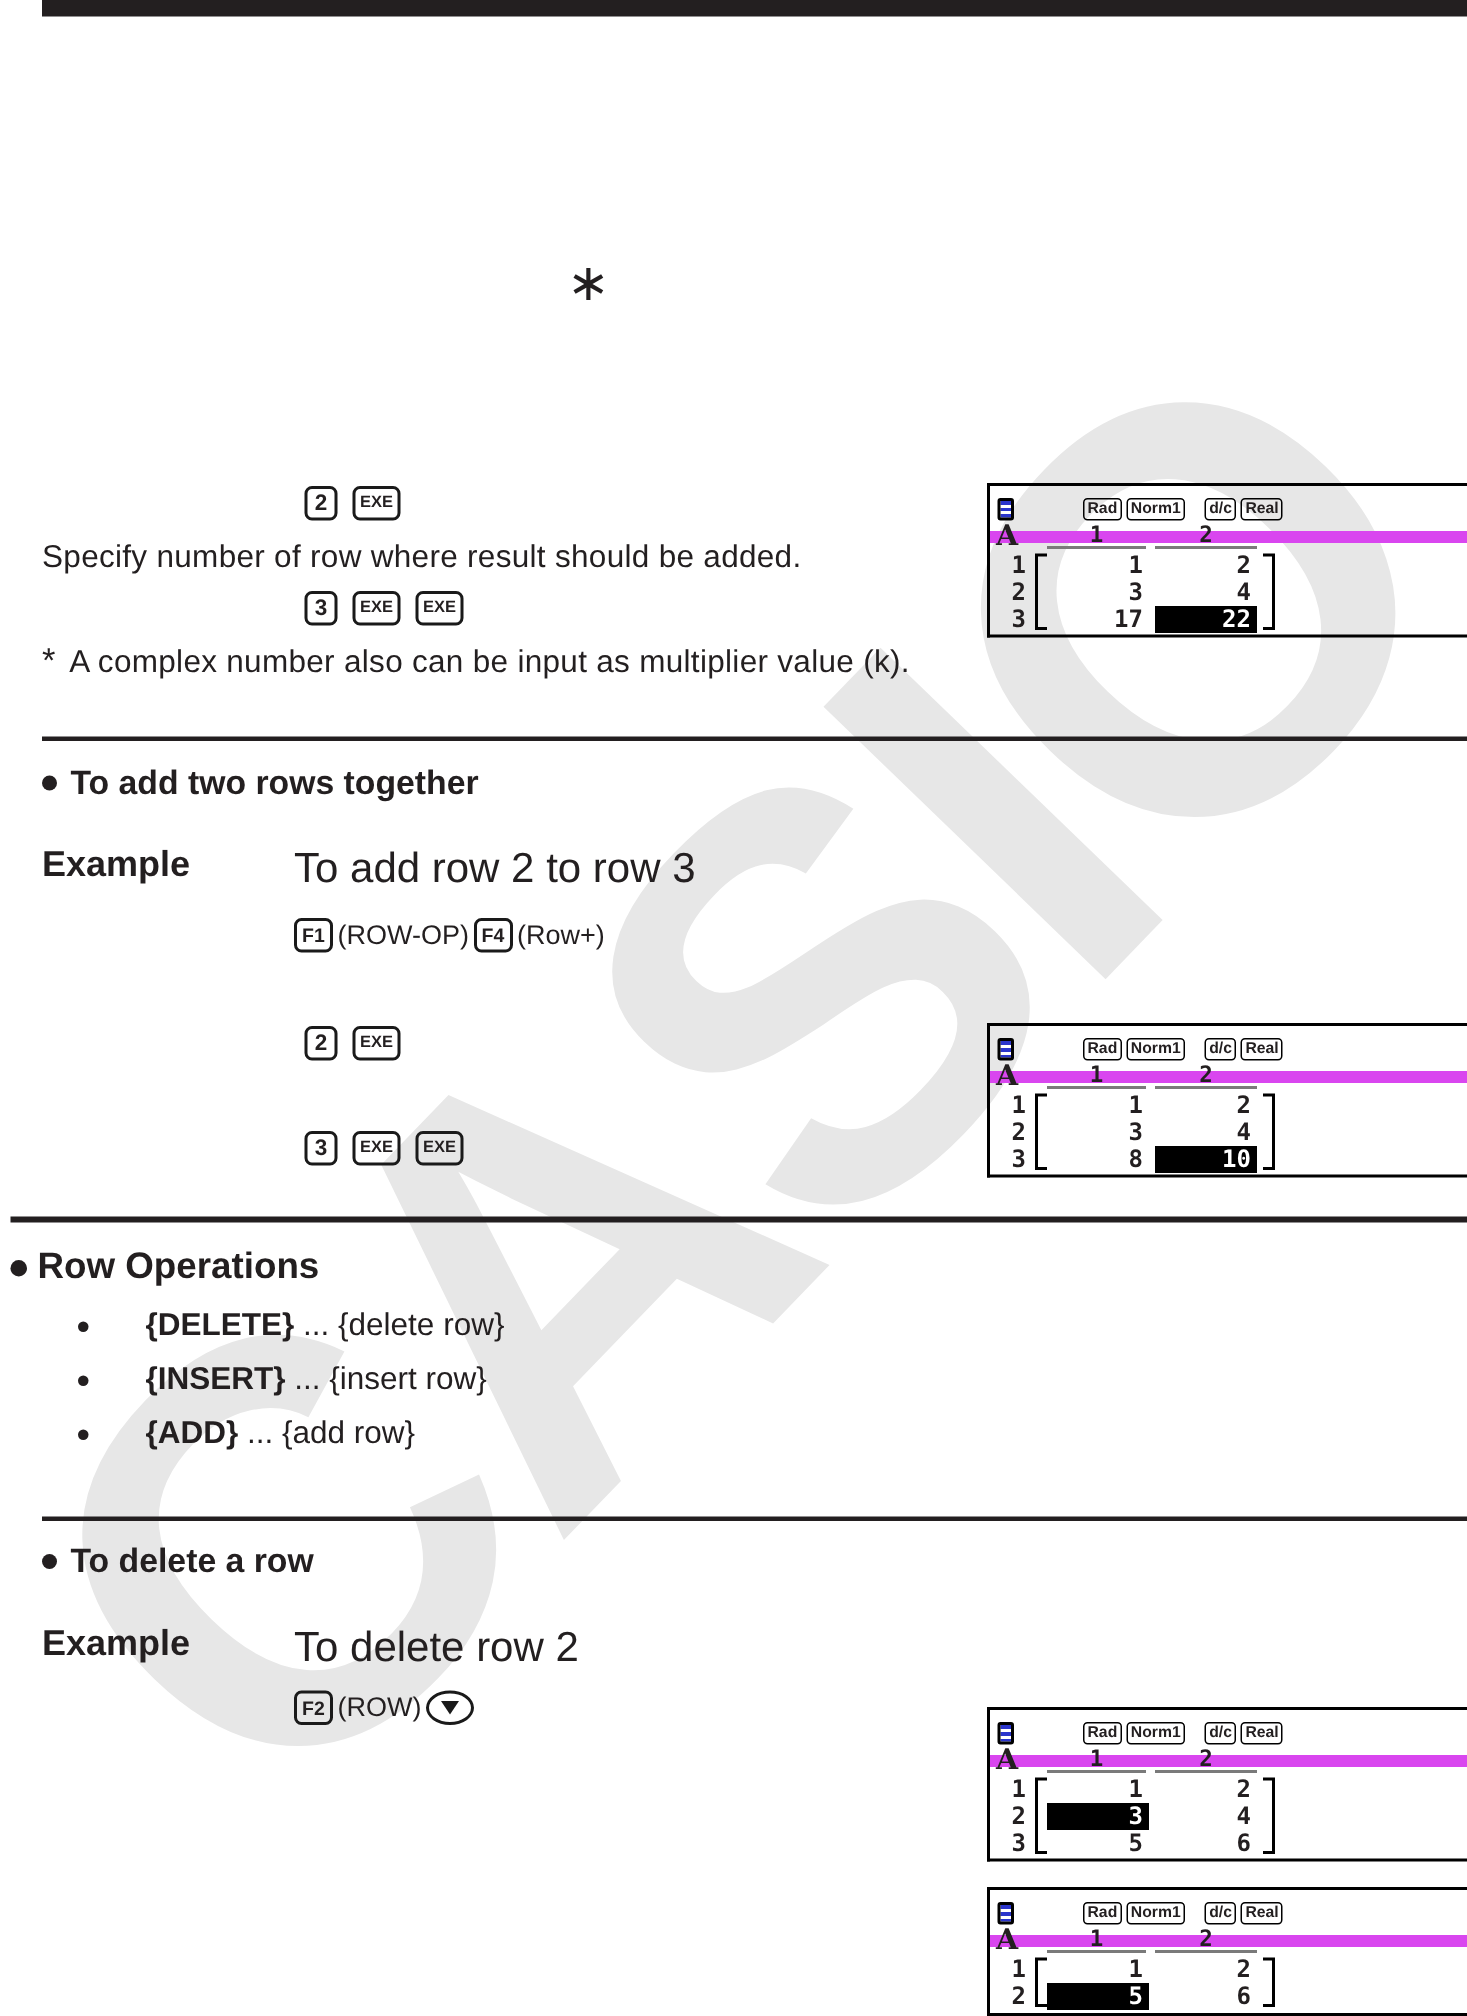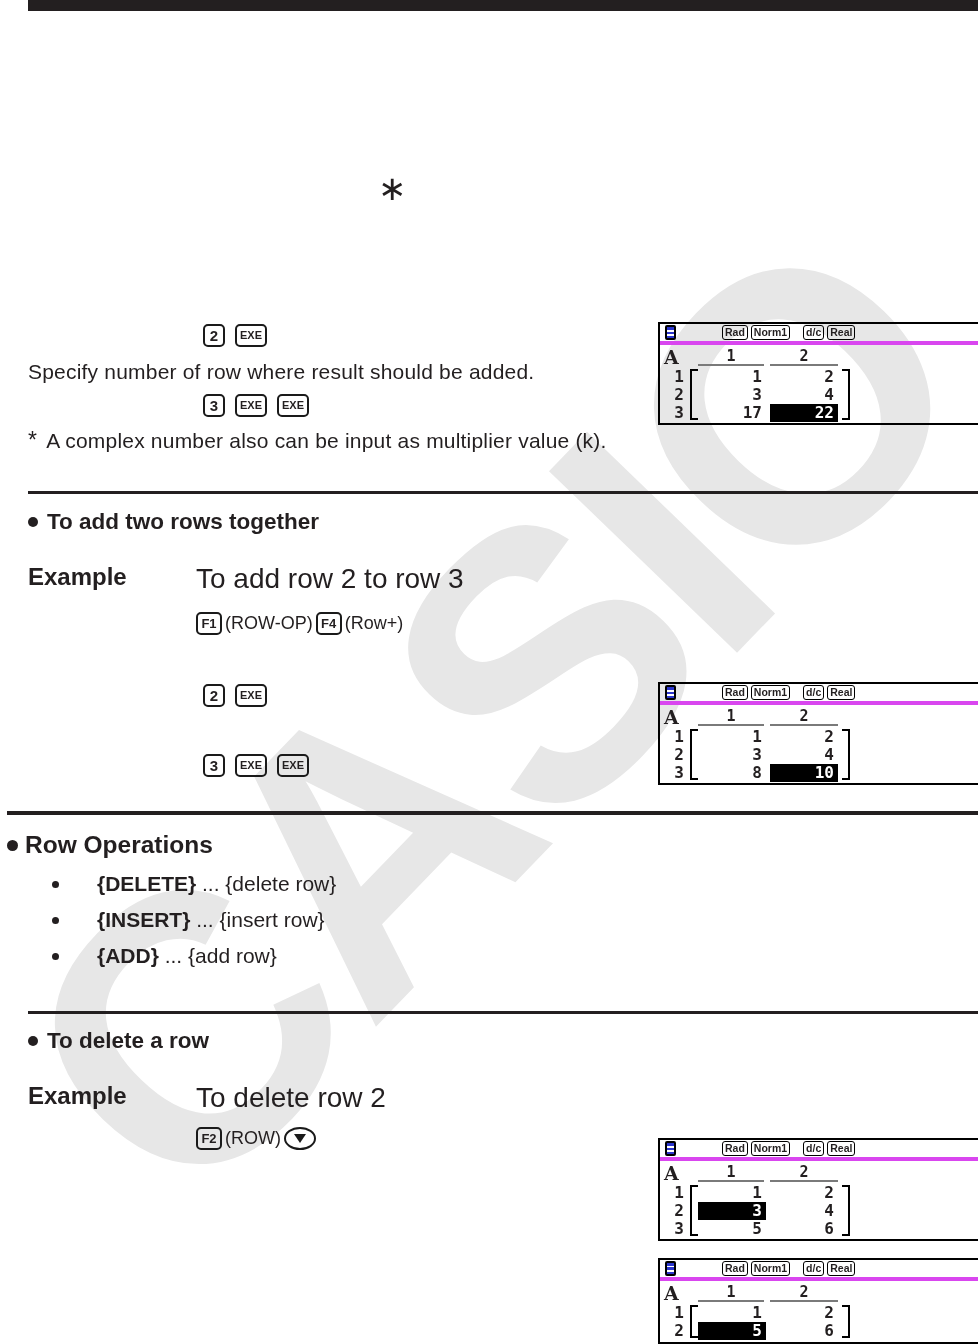--- a/index.html
+++ b/index.html
@@ -36,21 +36,21 @@
   .key.fkey{font-size:13px;min-width:26px;}
   .keytext{font-size:18px;white-space:nowrap;}
   .arrowkey{display:inline-flex;align-items:center;justify-content:center;width:32px;height:23px;
        border:2.3px solid #1a1a1a;border-radius:50%;box-sizing:border-box;}
   .tri-down{width:0;height:0;border-left:6px solid transparent;border-right:6px solid transparent;
        border-top:9px solid #1a1a1a;}
   
   .screen{position:absolute;left:658px;width:320px;border:2.5px solid #000;border-right:none;
        box-sizing:border-box;overflow:hidden;background:transparent;
        font-family:"DejaVu Sans Mono",monospace;}
-  .sb{display:flex;align-items:center;height:21px;border-bottom:4px solid #d946ef;
+  .sb{display:flex;align-items:center;height:38px;border-bottom:8px solid #d946ef;
        padding-left:5px;box-sizing:border-box;}
   .battery{width:11px;height:15px;border:2px solid #000;border-radius:2px;box-sizing:border-box;
        background:repeating-linear-gradient(180deg,var(--battery-blue,#2b35cc) 0 2.5px,#fff 2.5px 4.5px);}
   .badge{border:1.8px solid #000;border-radius:3px;height:15px;line-height:12px;padding:0 2px;
        box-sizing:border-box;font-family:"Liberation Sans",sans-serif;
        font-weight:bold;font-size:10.5px;margin-left:3px;}
   .badge.b0{margin-left:46px;}
   .badge.b2{margin-left:13px;}
   .mname{position:absolute;left:4px;top:22px;font-family:"DejaVu Serif",serif;
        font-weight:bold;font-size:19px;}

